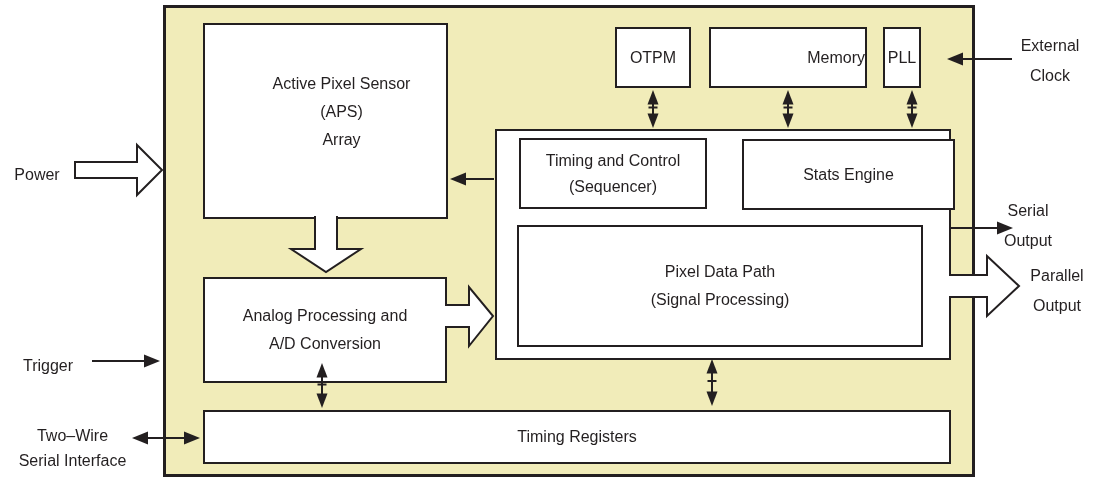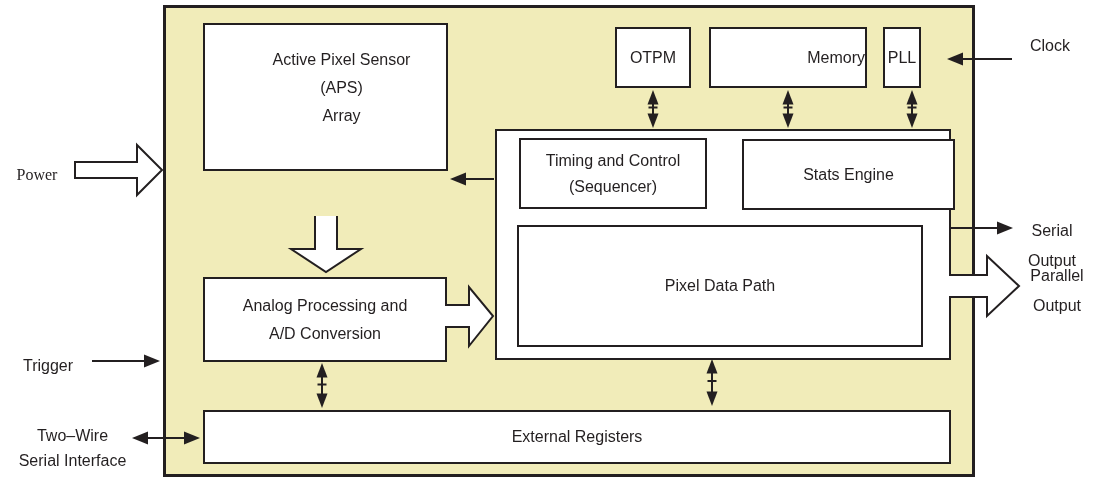--- a/index.html
+++ b/index.html
@@ -35,27 +35,27 @@
   .solidhead{fill:var(--line);stroke:none;}
   .hollow{fill:var(--box-fill);stroke:var(--line);stroke-width:2;stroke-linejoin:miter;}
 </style>
 </head>
 <body>
 
 <div class="stage">
 
   <div class="chip"></div>
 
-  <div class="box" style="left:203px;top:23px;width:245px;height:148px;padding-bottom:18px;padding-left:32px;">
+  <div class="box" style="left:203px;top:23px;width:245px;height:196px;padding-bottom:18px;padding-left:32px;">
     <span>Active Pixel Sensor</span>
     <span>(APS)</span>
     <span>Array</span>
   </div>
 
-  <div class="box" style="left:203px;top:277px;width:244px;height:85px;">
+  <div class="box" style="left:203px;top:277px;width:244px;height:106px;">
     <span>Analog Processing and</span>
     <span>A/D Conversion</span>
   </div>
 
   <div class="box" style="left:615px;top:27px;width:76px;height:61px;">
     <span>OTPM</span>
   </div>
 
   <div class="box" style="left:709px;top:27px;width:158px;height:61px;align-items:flex-end;">
     <span>Memory</span>
@@ -71,44 +71,46 @@
     <span>Timing and Control</span>
     <span>(Sequencer)</span>
   </div>
 
   <div class="box" style="left:742px;top:139px;width:213px;height:71px;">
     <span>Stats Engine</span>
   </div>
 
   <div class="box" style="left:517px;top:225px;width:406px;height:122px;">
     <span>Pixel Data Path</span>
+    <span>(Signal Processing)</span>
   </div>
 
   <div class="box" style="left:203px;top:410px;width:748px;height:54px;">
-    <span>External Registers</span>
+    <span>Timing Registers</span>
   </div>
 
-  <div class="iolabel" style="left:6px;top:160px;width:62px;font-family:Liberation Serif, serif;">
+  <div class="iolabel" style="left:6px;top:160px;width:62px;">
     <span>Power</span>
   </div>
 
   <div class="iolabel" style="left:14px;top:351px;width:68px;">
     <span>Trigger</span>
   </div>
 
   <div class="iolabel" style="left:0px;top:423px;width:145px;line-height:25px;">
     <span>Two–Wire</span>
     <span>Serial Interface</span>
   </div>
 
   <div class="iolabel" style="left:1003px;top:31px;width:94px;">
+    <span>External</span>
     <span>Clock</span>
   </div>
 
-  <div class="iolabel" style="left:1008px;top:196px;width:88px;margin-top:20px;">
+  <div class="iolabel" style="left:984px;top:196px;width:88px;">
     <span>Serial</span>
     <span>Output</span>
   </div>
 
   <div class="iolabel" style="left:1014px;top:261px;width:86px;">
     <span>Parallel</span>
     <span>Output</span>
   </div>
 
   <svg class="overlay" width="1100" height="486" viewBox="0 0 1100 486">

